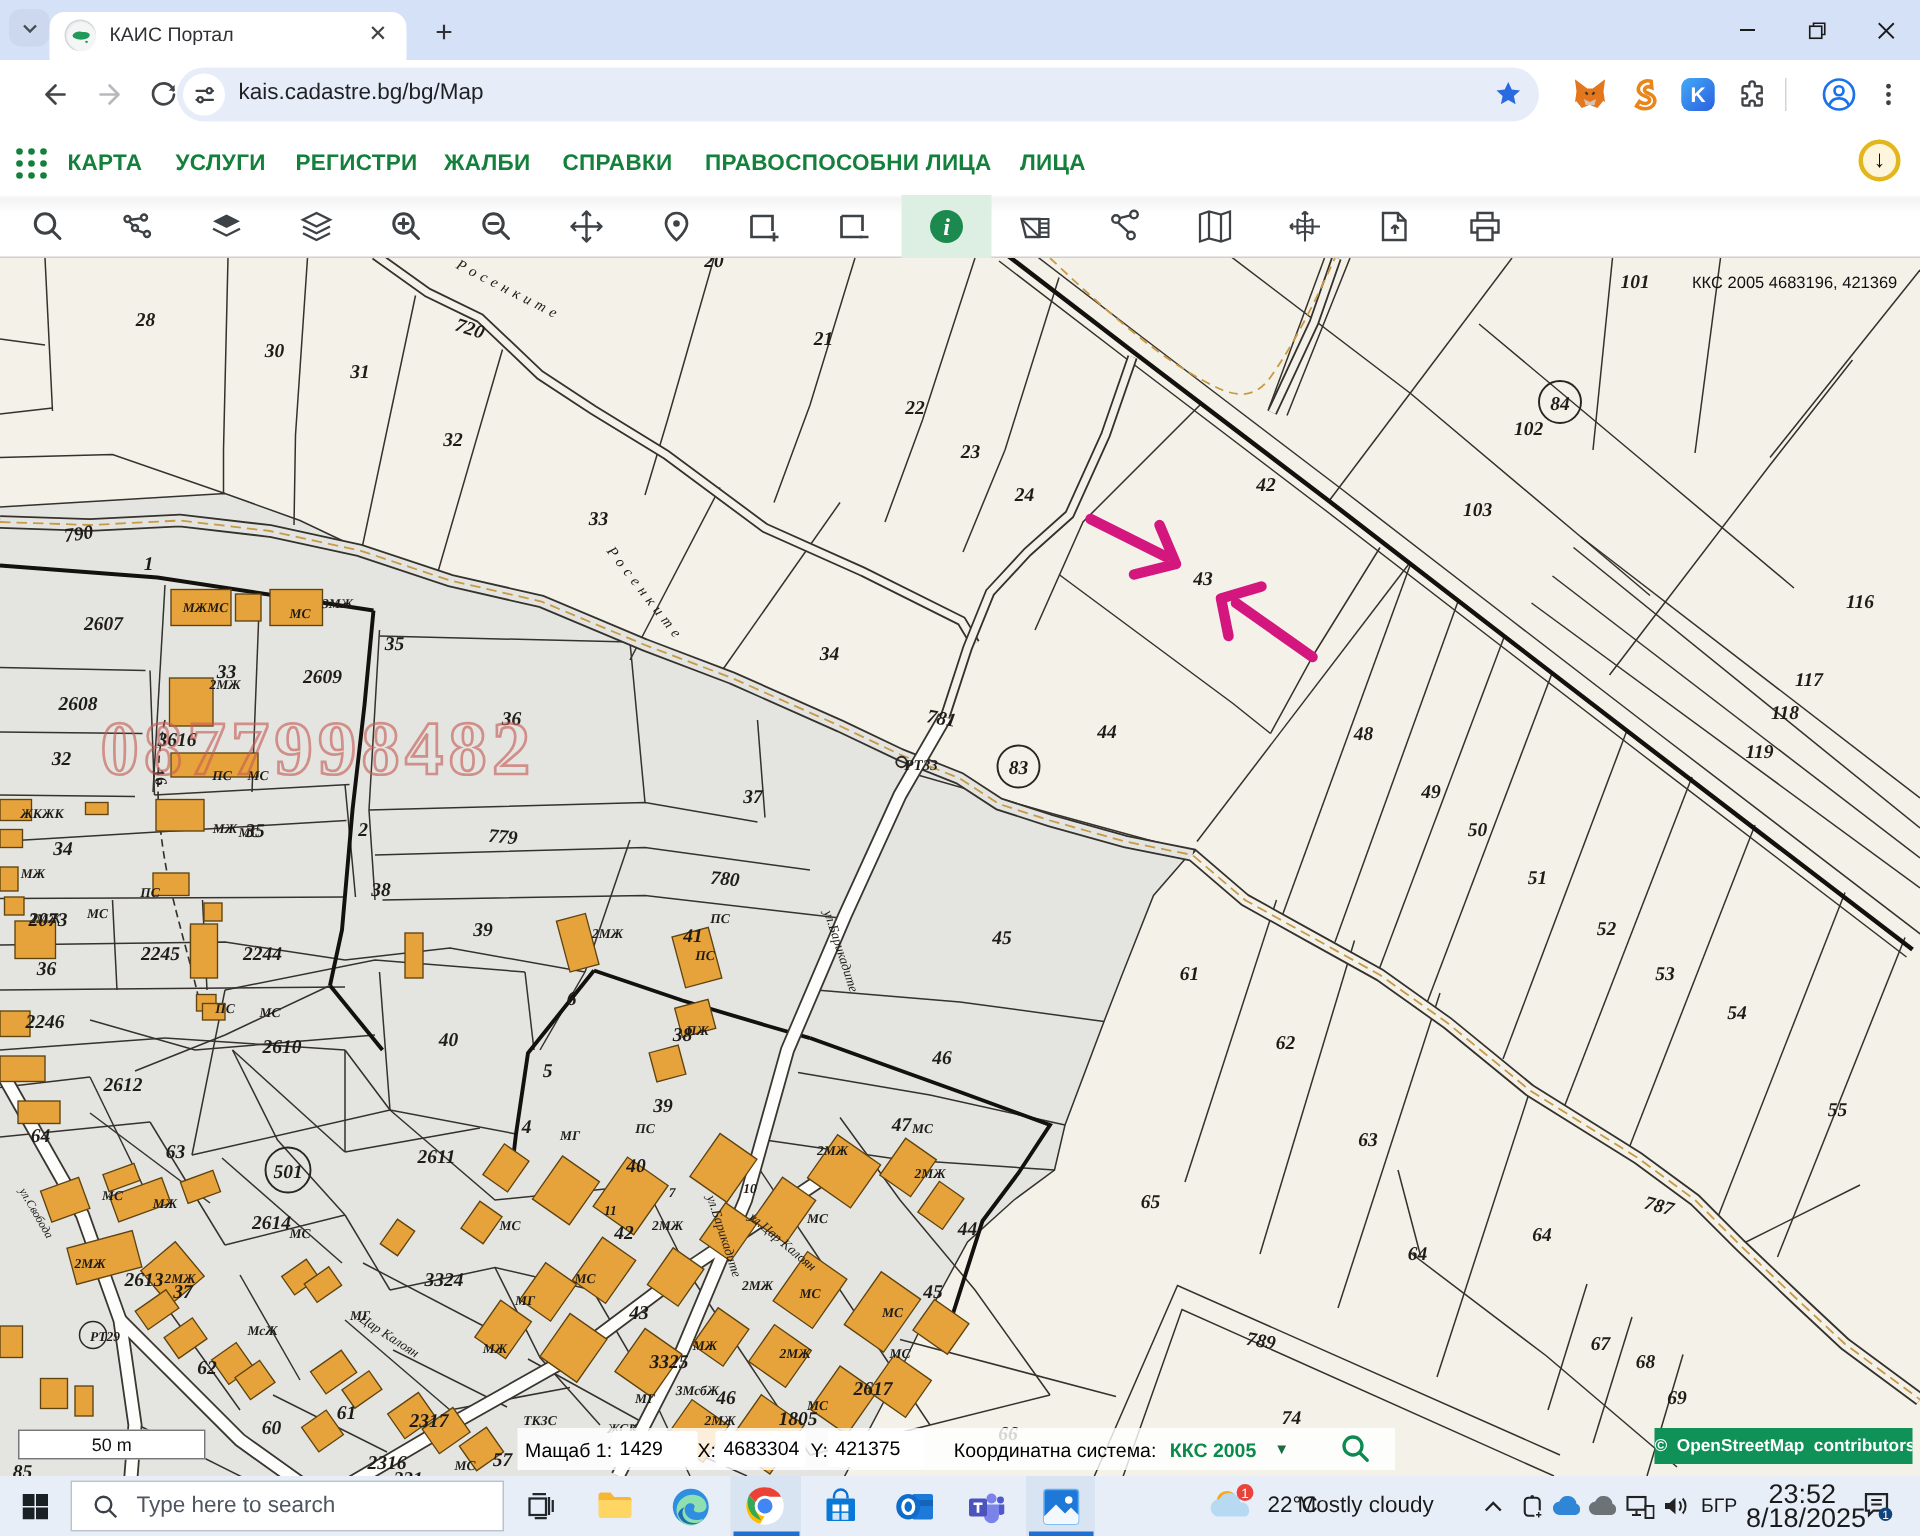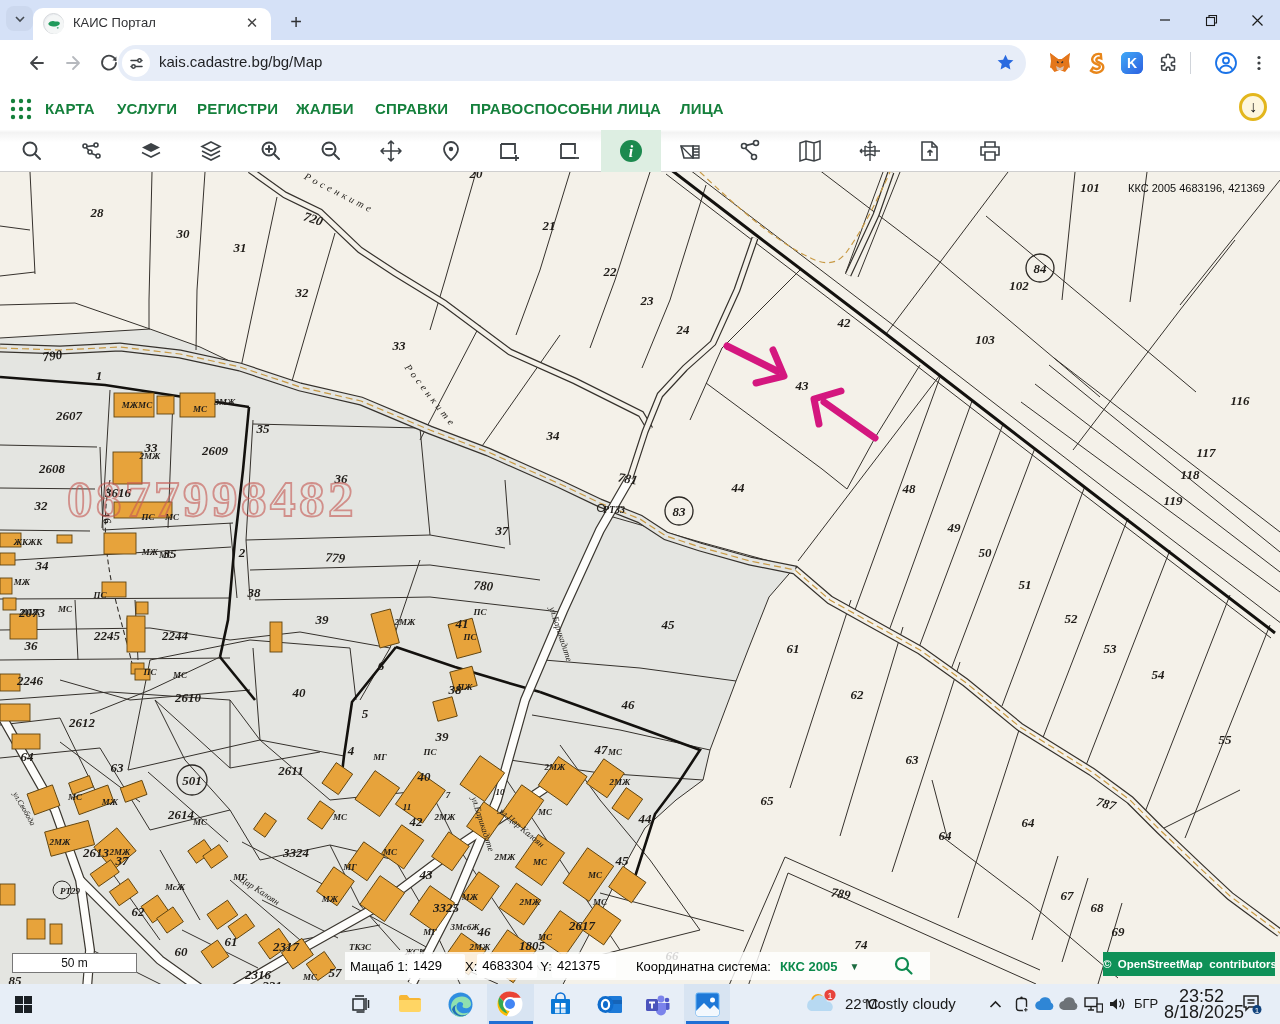--- a/index.html
+++ b/index.html
@@ -749,20 +749,24 @@
 <div class="tbi" style="left:3px">
         <svg width="17" height="17" viewBox="0 0 17 17">
           <g fill="#1b2025">
             <rect x="0" y="0" width="8" height="8"></rect>
             <rect x="9" y="0" width="8" height="8"></rect>
             <rect x="0" y="9" width="8" height="8"></rect>
             <rect x="9" y="9" width="8" height="8"></rect>
           </g>
         </svg>
       </div>
+<div id="tsearch"><svg style="position:absolute;left:14px;top:8px" width="17" height="17" viewBox="0 0 17 17">
+          <circle cx="7" cy="7" r="5.2" fill="none" stroke="#3b4046" stroke-width="1.6"></circle>
+          <path d="M11 11l4.5 4.5" stroke="#3b4046" stroke-width="1.6"></path>
+        </svg><span style="margin-left:43px">Type here to search</span></div>
 <div class="tbi" style="left:340px">
         <svg width="20" height="20" viewBox="0 0 20 20">
           <rect x="3" y="5" width="11" height="11" fill="none" stroke="#23272b" stroke-width="1.5"></rect>
           <path d="M16 4v12M18.5 6v8M5 2h9M6.5 18h8" stroke="#23272b" stroke-width="1.5" fill="none"></path>
         </svg>
       </div>
 <div class="tbi" style="left:390px">
         <svg width="26" height="26" viewBox="0 0 26 26">
           <path d="M2 6a2 2 0 0 1 2-2h6l2.5 3H22a2 2 0 0 1 2 2v1H2z" fill="#f7b634"></path>
           <path d="M2 9h22v10a2 2 0 0 1-2 2H4a2 2 0 0 1-2-2z" fill="#ffd564"></path>

